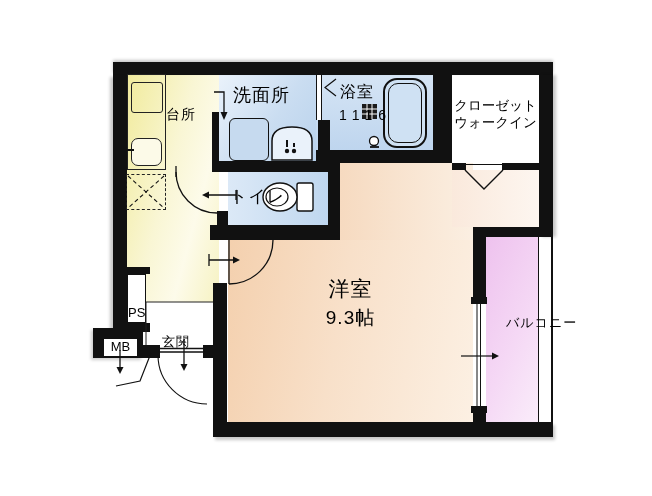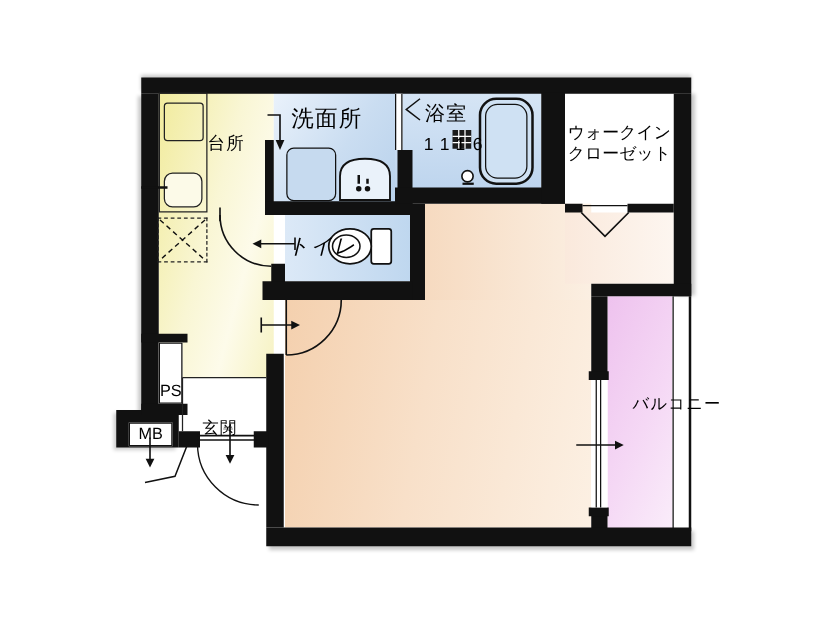--- a/index.html
+++ b/index.html
@@ -126,20 +126,24 @@
       <path d="M367,104 V119 M372,104 V119 M362,109 H377 M362,114 H377" stroke="#fff" stroke-width="1"></path>
       <path d="M146,302 H213 M146,302 V345" stroke="#222" stroke-width="1" fill="none"></path>
     </g>
   </svg>
 
   <div class="lbl" style="left:166px;top:106px;font-size:14px;">台所</div>
   <div class="lbl" style="left:233px;top:85px;font-size:18px;">洗面所</div>
   <div class="lbl" style="left:340px;top:83px;font-size:16px;">浴室</div>
   <div class="lbl" style="left:339px;top:107px;font-size:14px;letter-spacing:6px;">1116</div>
   <div class="lbl center" style="left:452px;top:98px;width:87px;font-size:13.5px;letter-spacing:0;line-height:1.25;">
+    <div>クローゼット</div>
     <div>ウォークイン</div>
-    <div>クローゼット</div>
   </div>
-  <div class="lbl" style="left:230px;top:187px;font-size:17px;font-style:italic;">トイレ</div>
+  <div class="lbl" style="left:230px;top:187px;font-size:17px;">トイレ</div>
+  <div class="lbl center" style="left:228px;top:277px;width:245px;">
+    <div style="font-size:21px;">洋室</div>
+    <div style="font-size:19px;margin-top:6px;">9.3帖</div>
+  </div>
   <div class="lbl" style="left:506px;top:316px;font-size:13px;">バルコニー</div>
   <div class="lbl" style="left:162px;top:311px;font-size:13px;margin-top:24px;">玄関</div>
 
 </div>
 
 </body></html>

